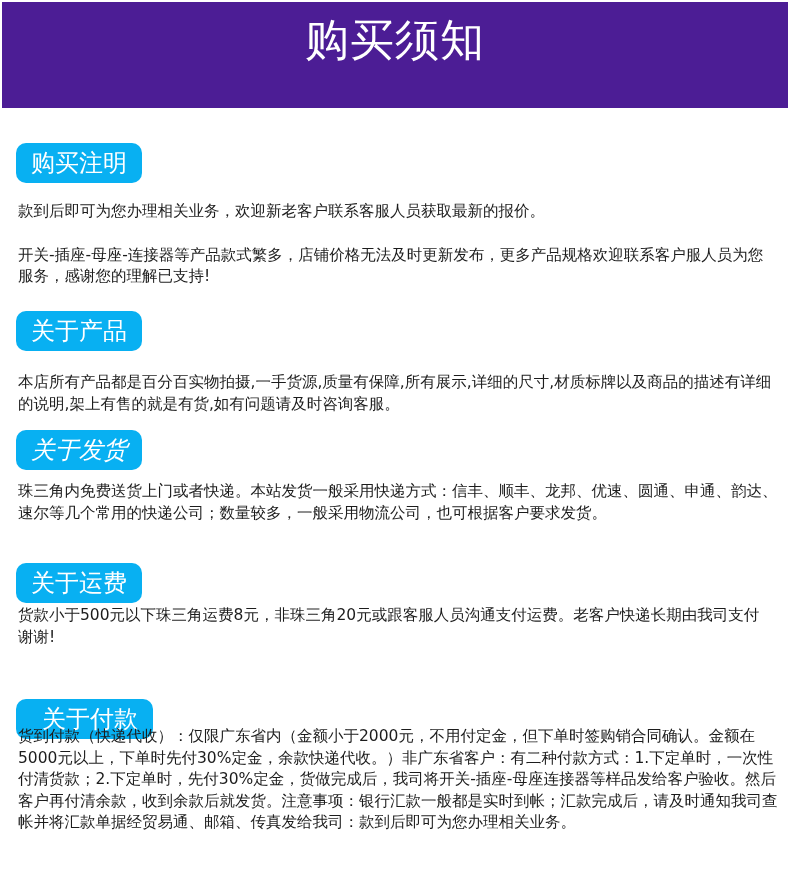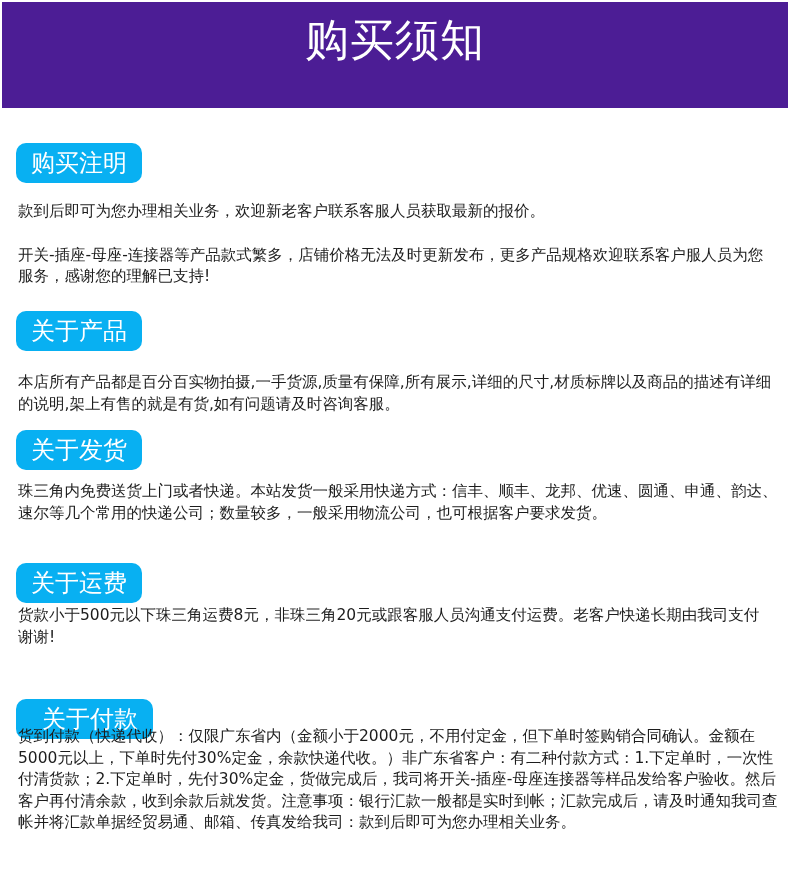--- a/index.html
+++ b/index.html
@@ -51,21 +51,21 @@
 </div>
 
 <div class="section" style="top:0;">
   <div class="sec-head" style="top:311px;">关于产品</div>
   <div class="sec-body" style="top:343px;margin-top:29px;">
     <p>本店所有产品都是百分百实物拍摄,一手货源,质量有保障,所有展示,详细的尺寸,材质标牌以及商品的描述有详细的说明,架上有售的就是有货,如有问题请及时咨询客服。</p>
   </div>
 </div>
 
 <div class="section" style="top:0;">
-  <div class="sec-head" style="top:430px;">关于发货</div>
+  <div class="sec-head" style="top:430px;font-style:italic;">关于发货</div>
   <div class="sec-body" style="top:481px;">
     <p>珠三角内免费送货上门或者快递。本站发货一般采用快递方式：信丰、顺丰、龙邦、优速、圆通、申通、韵达、速尔等几个常用的快递公司；数量较多，一般采用物流公司，也可根据客户要求发货。</p>
   </div>
 </div>
 
 <div class="section" style="top:0;">
   <div class="sec-head" style="top:563px;">关于运费</div>
   <div class="sec-body" style="top:605px;">
     <p>货款小于500元以下珠三角运费8元，非珠三角20元或跟客服人员沟通支付运费。老客户快递长期由我司支付  谢谢!</p>
   </div>

